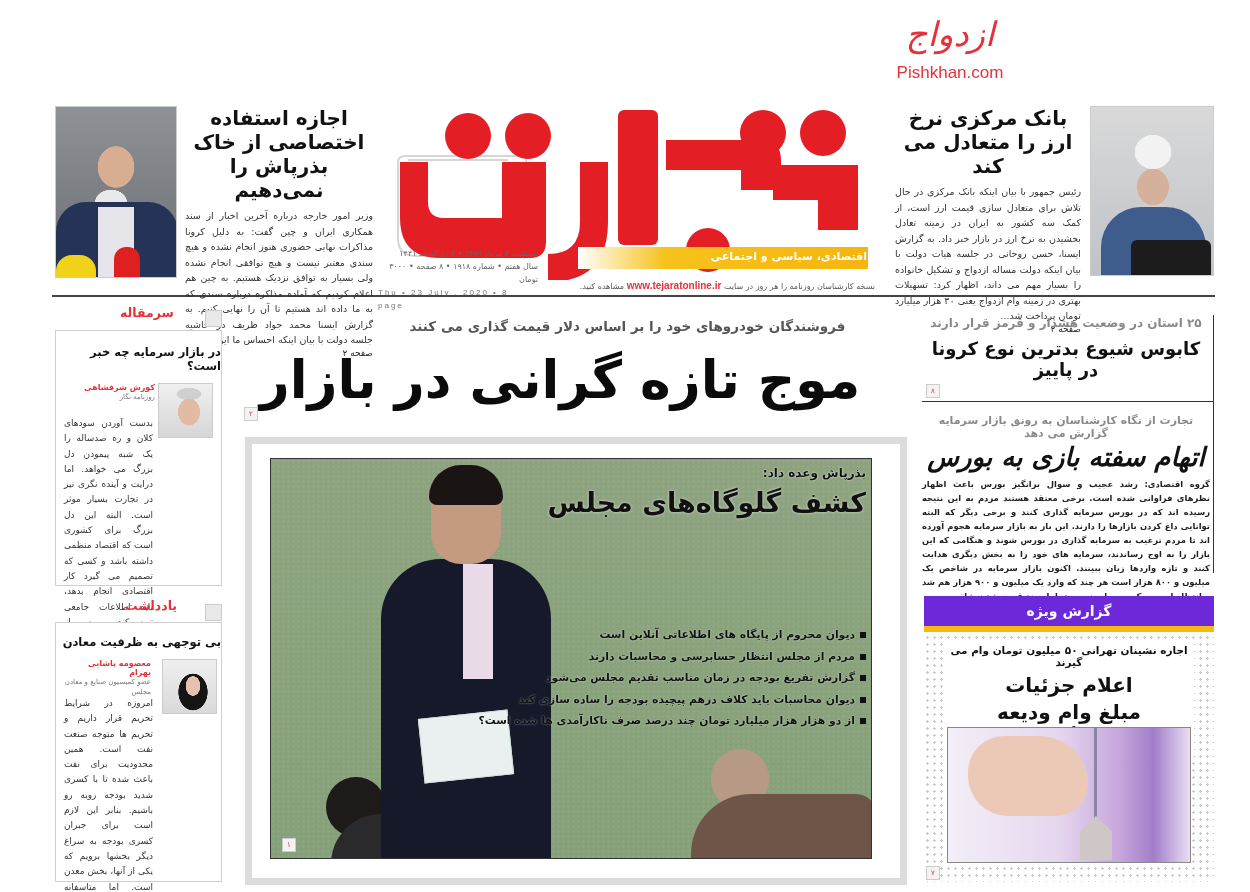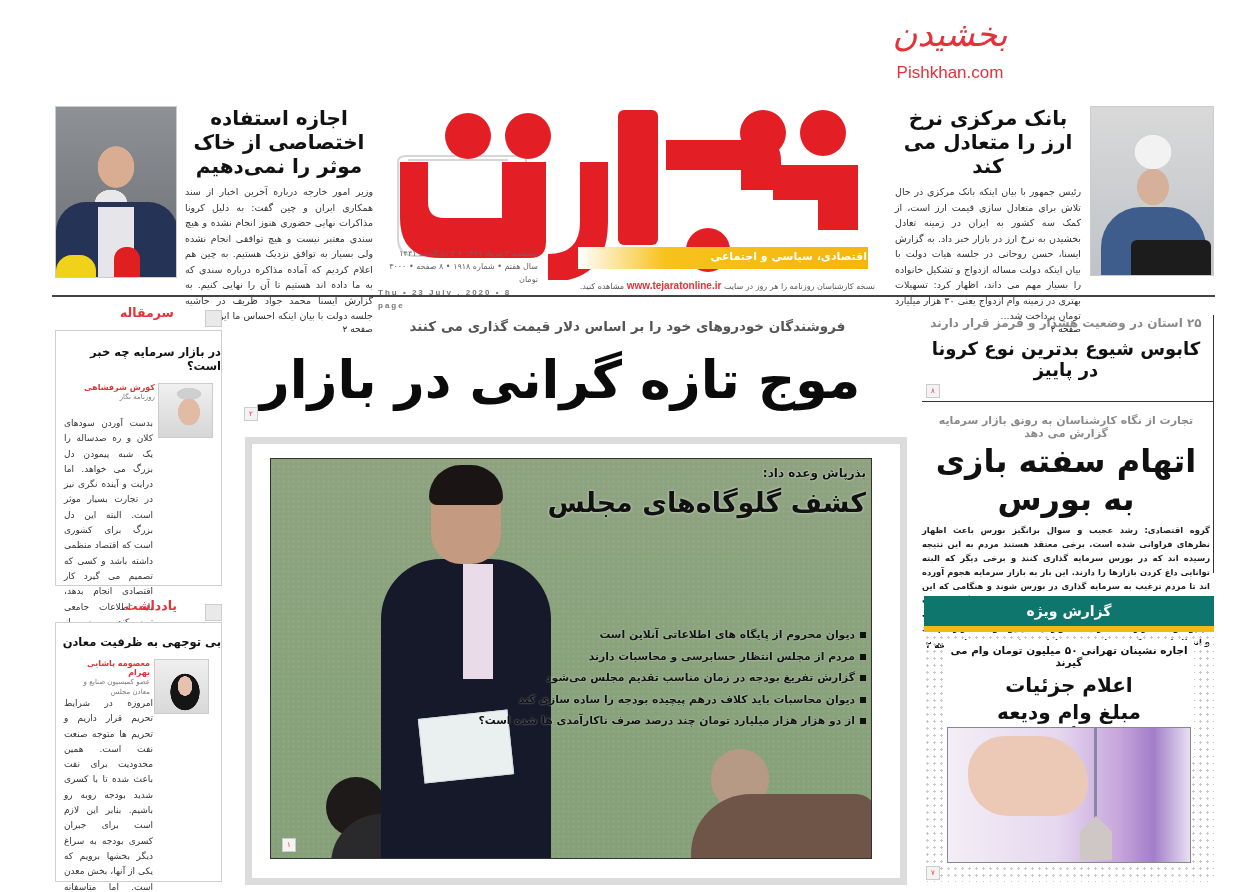--- a/index.html
+++ b/index.html
@@ -12,21 +12,21 @@
   .pishkhan { left: 885px; top: 5px; width: 130px; height: 95px; text-align: center; }
   .pishkhan .fa { font-family: "DejaVu Serif", serif; color: #e5323a; font-size: 34px; font-style: italic; line-height: 58px; }
   .pishkhan .en { font-family: "Liberation Sans", sans-serif; color: #e5323a; font-size: 17px; direction: ltr; line-height: 20px; }
 
   
   .mast { left: 378px; top: 100px; width: 495px; height: 180px; }
   .logo-shape { position: absolute; inset: 0; }
   .mast .tagline-bar { position: absolute; left: 200px; top: 147px; width: 290px; height: 22px; background: linear-gradient(90deg,#ffffff 0%, #f7c21c 30%, #f5b50e 100%); border-radius: 0 0 0 0; }
   .mast .tagline { position: absolute; right: 6px; top: 150px; color: #fff; font-size: 11px; font-weight: bold; }
   .edition { left: 378px; top: 247px; width: 160px; font-size: 8px; color: #666; line-height: 13px; text-align: right; }
-  .edition .en { direction: ltr; text-align: left; letter-spacing: 2px; font-family: "Liberation Sans", sans-serif; color: #777; font-weight: bold; }
+  .edition .en { direction: ltr; text-align: left; letter-spacing: 2px; font-family: "Liberation Sans", sans-serif; color: #777; }
   .website { left: 590px; top: 280px; width: 285px; font-size: 8px; color: #555; text-align: right; white-space: nowrap; }
   .website b { color: #e5323a; font-family: "Liberation Sans", sans-serif; font-size: 10px; }
 
   .top-rule { left: 52px; top: 295px; width: 1163px; height: 2px; background: #444; }
 
   
   .top-story h2 { font-weight: bold; font-size: 20px; line-height: 24px; text-align: right; color: #111; }
   .top-story p { font-size: 9.5px; line-height: 15.5px; color: #333; text-align: justify; margin-top: 6px; }
   .top-story .pg { font-size: 9px; font-weight: normal; color: #222; }
   .photo { border: 1px solid #ccc; overflow: hidden; }
@@ -52,25 +52,25 @@
   .right-col-rule { left: 1213px; top: 315px; width: 1px; height: 258px; background: #333; }
   .corona { left: 922px; top: 316px; width: 288px; text-align: center; }
   .corona .kicker { font-size: 12px; color: #8a8a8a; font-weight: bold; }
   .corona h3 { font-size: 18px; font-weight: bold; margin-top: 8px; }
   .num-badge { width: 14px; height: 14px; border: 1px solid #ccc; background: #f3f3f3; color: #e5323a; font-size: 7px; text-align: center; line-height: 12px; }
   .corona-badge { left: 926px; top: 384px; }
   .corona-rule { left: 922px; top: 401px; width: 292px; height: 1px; background: #333; }
 
   .bourse { left: 922px; top: 414px; width: 288px; }
   .bourse .kicker { font-size: 11px; color: #8a8a8a; font-weight: bold; text-align: center; }
-  .bourse h3 { font-size: 32px; font-weight: bold; text-align: center; margin-top: 2px; letter-spacing: -0.5px; }
+  .bourse h3 { font-size: 26px; font-weight: bold; text-align: center; margin-top: 2px; letter-spacing: -0.5px; font-style: italic; }
   .bourse p { font-size: 8.4px; font-weight: bold; line-height: 14px; text-align: justify; color: #222; margin-top: 5px; }
   .bourse .pg { position: absolute; left: 4px; bottom: -1px; font-size: 8.5px; font-weight: bold; }
 
-  .special-bar { left: 924px; top: 596px; width: 290px; height: 30px; background: #0f766e; color: #fff; font-size: 14px; font-weight: bold; text-align: center; line-height: 30px; }
+  .special-bar { left: 924px; top: 596px; width: 290px; height: 30px; background: #6d28d9; color: #fff; font-size: 14px; font-weight: bold; text-align: center; line-height: 30px; }
   .special-yellow { left: 924px; top: 626px; width: 290px; height: 6px; background: #f5b90f; }
   .special-box { left: 924px; top: 634px; width: 290px; height: 248px;
      background-image: radial-gradient(#c9c9c9 1px, transparent 1.2px); background-size: 7px 7px; }
   .special-inner { left: 944px; top: 640px; width: 250px; text-align: center; background: #fff; padding: 4px 2px; }
   .special-inner .kicker { font-size: 10.5px; font-weight: bold; }
   .special-inner h3 { font-size: 20px; font-weight: bold; line-height: 27px; margin-top: 4px; }
   .photo-key { left: 947px; top: 727px; width: 244px; height: 136px; border: 1px solid #888;
       background: linear-gradient(90deg, #f3eef7 0%, #e6d8ef 45%, #c8a8dd 70%, #a27ec9 85%, #e9dff2 100%); overflow: hidden; }
   .photo-key .hand { position: absolute; left: 20px; top: 8px; width: 120px; height: 80px; background: #ecc9b6; border-radius: 45px 60px 40px 50px; }
   .photo-key .house { position: absolute; left: 132px; top: 88px; width: 32px; height: 44px; background: #cfc6c6; clip-path: polygon(50% 0, 100% 35%, 100% 100%, 0 100%, 0 35%); }
@@ -121,21 +121,21 @@
   .author-photo.f { background: radial-gradient(ellipse 12px 16px at 30px 26px, #e6c1ae 60%, transparent 62%), radial-gradient(ellipse 24px 30px at 30px 32px, #151515 60%, transparent 62%), linear-gradient(#efefef,#d9d9d9); }
   .author-name { font-size: 8px; font-weight: bold; color: #e5323a; }
   .author-role { font-size: 7px; color: #777; line-height: 10px; }
   .col-text { font-size: 9px; line-height: 15.3px; color: #333; text-align: justify; }
   .col-more { font-size: 9.5px; font-weight: bold; color: #111; }
 </style>
 </head>
 <body>
 
 <div class="abs pishkhan">
-  <div class="fa">بخشیدن</div>
+  <div class="fa">ازدواج</div>
   <div class="en">Pishkhan.com</div>
 </div>
 
 <div class="abs mast">
   <svg class="logo-shape" viewBox="0 0 495 180" width="495" height="180">
 
     <g fill="#ffffff" stroke="#d6d6d6" stroke-width="2">
       <path d="M30 60 h100 a26 26 0 0 1 0 0 v0 M20 62 q0 -6 8 -6 h120 v100 h-110 q-18 0 -18 -18 z"></path>
     </g>
 
@@ -187,21 +187,21 @@
   <div class="pg">صفحه ۲</div>
 </div>
 
 <div class="abs photo photo-zarif">
   <div class="suit"></div>
   <div class="shirt"></div>
   <div class="mic1"></div>
   <div class="mic2"></div>
 </div>
 <div class="abs top-story" style="left:185px; top:106px; width:188px;">
-  <h2 style="text-align:center;">اجازه استفاده اختصاصی از خاک موثر را نمی‌دهیم</h2>
+  <h2 style="text-align:center;">اجازه استفاده اختصاصی از خاک بذرپاش را نمی‌دهیم</h2>
   <p>وزیر امور خارجه درباره آخرین اخبار از سند همکاری ایران و چین گفت: به دلیل کرونا مذاکرات نهایی حضوری هنوز انجام نشده و هیچ سندی معتبر نیست و هیچ توافقی انجام نشده ولی بسیار به توافق نزدیک هستیم. به چین هم اعلام کردیم که آماده مذاکره درباره سندی که به ما داده اند هستیم تا آن را نهایی کنیم. به گزارش ایسنا محمد جواد ظریف در حاشیه جلسه دولت با بیان اینکه احساس ما این...</p>
   <div class="pg">صفحه ۲</div>
 </div>
 
 <div class="abs main-kicker">فروشندگان خودروهای خود را بر اساس دلار قیمت گذاری می کنند</div>
 <div class="abs main-headline">موج تازه گرانی در بازار خودرو</div>
 <div class="abs num-badge main-badge">۲</div>
 
 <div class="abs center-frame"></div>
 <div class="abs main-photo">
@@ -271,21 +271,21 @@
     </div>
   </div>
   <div class="col-text" style="margin:-22px 8px 0 8px; padding-right:60px;">بدست آوردن سودهای کلان و ره صدساله را یک شبه پیمودن دل بزرگ می خواهد. اما درایت و آینده نگری نیز در تجارت بسیار موثر است. البته این دل بزرگ برای کشوری است که اقتصاد منظمی داشته باشد و کسی که تصمیم می گیرد کار اقتصادی انجام بدهد، باید اطلاعات جامعی تهیه کند و پس از مطالعه و حتی گرفتن مشاور دست ...</div>
   <div class="col-more" style="margin:3px 12px 0 0;">ادامه در صفحه ۳</div>
 </div>
 
 <div class="abs sec-label note-label">یادداشت</div>
 <div class="abs sec-square note-sq"></div>
 <div class="abs col-box note-box">
   <div class="col-title" style="margin-top:12px;">بی توجهی به ظرفیت معادن</div>
-  <div style="display:flex; flex-direction:row; margin:10px 12px 0 8px; gap:4px;">
+  <div style="display:flex; flex-direction:row; margin:10px 4px 0 8px; gap:11px;">
     <div class="author-photo f"></div>
     <div style="flex:1;">
       <div class="author-name">معصومه پاشایی بهرام</div>
       <div class="author-role">عضو کمیسیون صنایع و معادن مجلس</div>
     </div>
   </div>
   <div class="col-text" style="margin:-18px 8px 0 8px; padding-right:60px;">امروزه در شرایط تحریم قرار داریم و تحریم ها متوجه صنعت نفت است. همین محدودیت برای نفت باعث شده تا با کسری شدید بودجه روبه رو باشیم. بنابر این لازم است برای جبران کسری بودجه به سراغ دیگر بخشها برویم که یکی از آنها، بخش معدن است. اما متاسفانه براساس آمارهای ایمیدرو، نزدیک به نصف معادن اکتشاف شده غیر فعال هستند...</div>
 
 </div>
 

